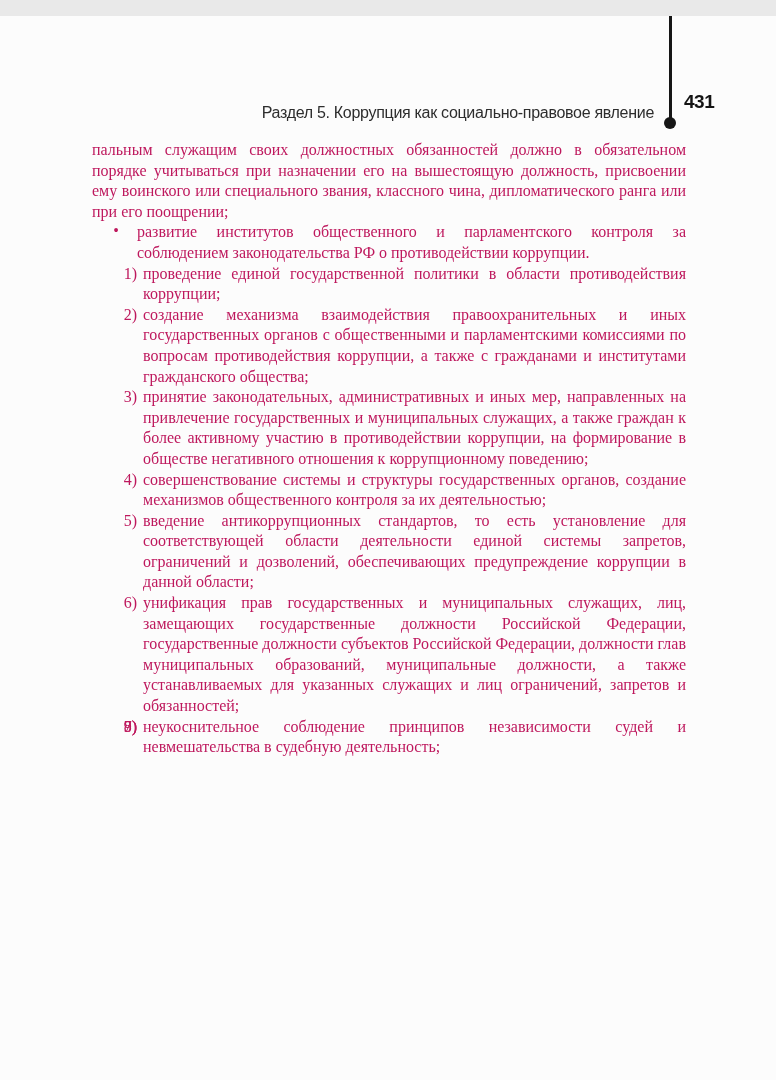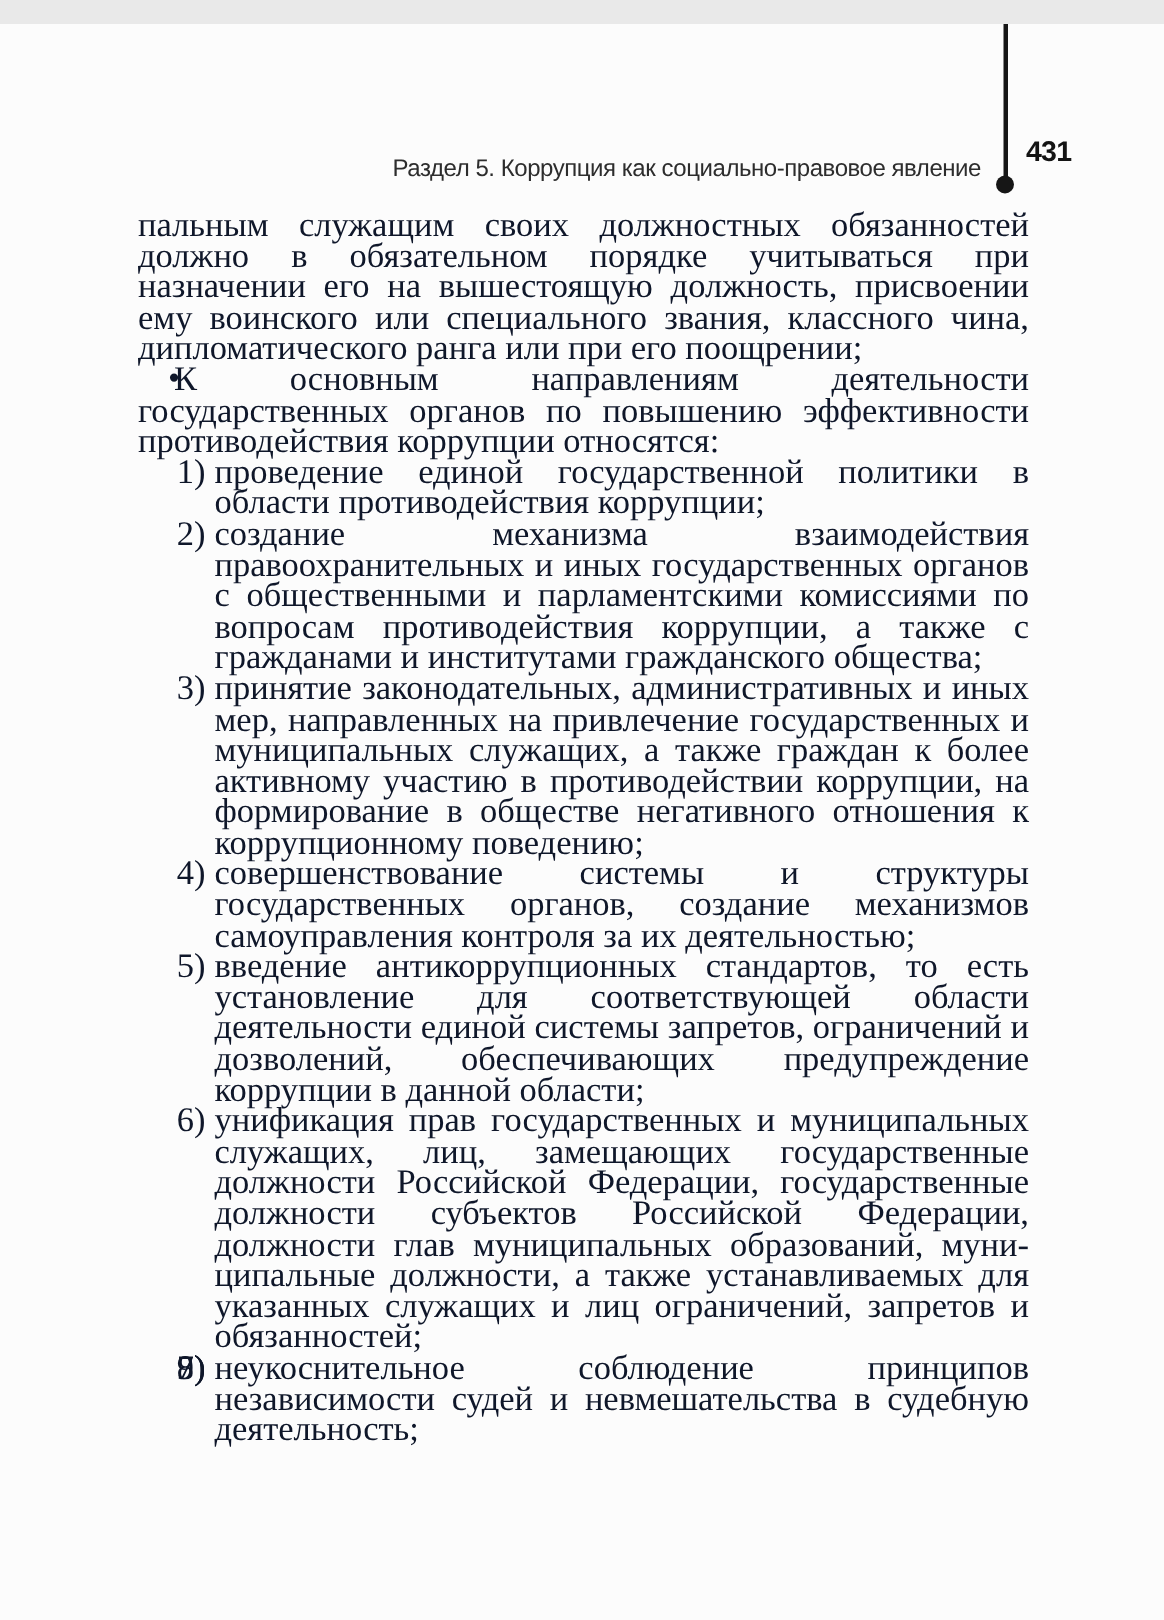--- a/index.html
+++ b/index.html
@@ -54,23 +54,23 @@
     font-weight: bold;
     letter-spacing: -0.5px;
     color: #141414;
   }
   
   .textblock {
     position: absolute;
     left: 92px;
     top: 124px;
     width: 594px;
-    font-size: 23px;
+    font-size: 16px;
     line-height: 20.6px;
-    color: #0f172a;
+    color: #be185d;
     text-align: justify;
     hyphens: manual;
     -webkit-hyphens: manual;
   }
   .textblock p { margin: 0; }
   .cont-paragraph { margin-left: 45px; }
   .bullet-item {
     position: relative;
     padding-left: 45px;
   }
@@ -105,44 +105,44 @@
   <div class="running-title">Раздел 5. Коррупция как социально-правовое явление</div>
 
   <div class="page-number">431</div>
 
   <div class="textblock">
 
     <p class="cont-paragraph">пальным служащим своих должностных обязанностей долж­но в обязательном порядке учитываться при назначении его на вышестоящую должность, присвоении ему воинского или спе­циального звания, классного чина, дипломатического ранга или при его поощрении;</p>
 
     <div class="bullet-item">
       <span class="bullet-marker">•</span>
+      <span>развитие институтов общественного и парламентского контроля за соблюдением законодательства РФ о противодействии коррупции.</span>
     </div>
 
-    <p class="intro-paragraph">К основным направлениям деятельности государственных органов по повышению эффективности противодействия коррупции относятся:</p>
 
     <div>
 
       <div class="num-item">
         <span class="num-marker">1)</span>
         <span>проведение единой государственной политики в области проти­водействия коррупции;</span>
       </div>
 
       <div class="num-item">
         <span class="num-marker">2)</span>
         <span>создание механизма взаимодействия правоохранительных и иных государственных органов с общественными и парламентскими комиссиями по вопросам противодействия коррупции, а также с гражданами и институтами гражданского общества;</span>
       </div>
 
       <div class="num-item">
         <span class="num-marker">3)</span>
         <span>принятие законодательных, административных и иных мер, направленных на привлечение государственных и муниципаль­ных служащих, а также граждан к более активному участию в противодействии коррупции, на формирование в обществе нега­тивного отношения к коррупционному поведению;</span>
       </div>
 
       <div class="num-item">
         <span class="num-marker">4)</span>
-        <span>совершенствование системы и структуры государственных орга­нов, создание механизмов самоуправления контроля за их деятель­ностью;</span>
+        <span>совершенствование системы и структуры государственных орга­нов, создание механизмов общественного контроля за их деятель­ностью;</span>
       </div>
 
       <div class="num-item">
         <span class="num-marker">5)</span>
         <span>введение антикоррупционных стандартов, то есть установление для соответствующей области деятельности единой системы запретов, ограничений и дозволений, обеспечивающих пред­упреждение коррупции в данной области;</span>
       </div>
 
       <div class="num-item">
         <span class="num-marker">6)</span>
         <span>унификация прав государственных и муниципальных служа­щих, лиц, замещающих государственные должности Российской Федерации, государственные должности субъектов Российской Федерации, должности глав муниципальных образований, муни­ципальные должности, а также устанавливаемых для указанных служащих и лиц ограничений, запретов и обязанностей;</span>

